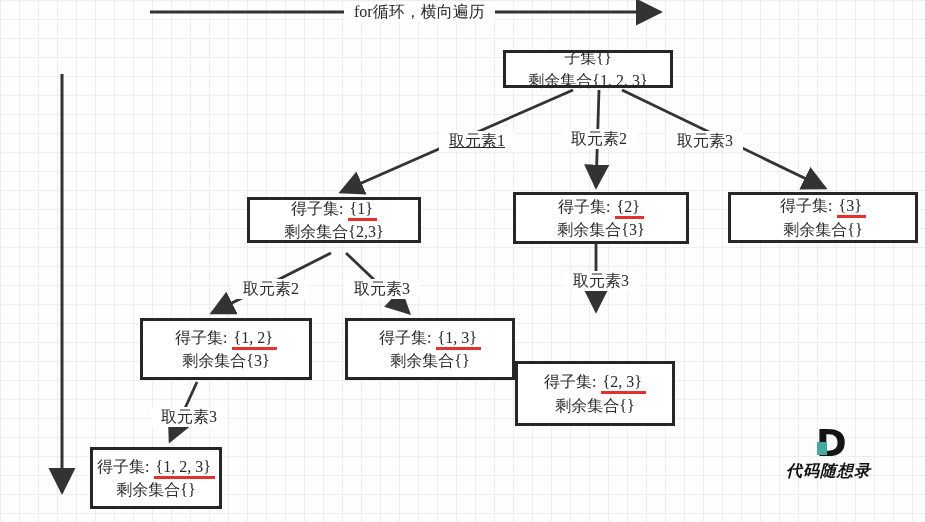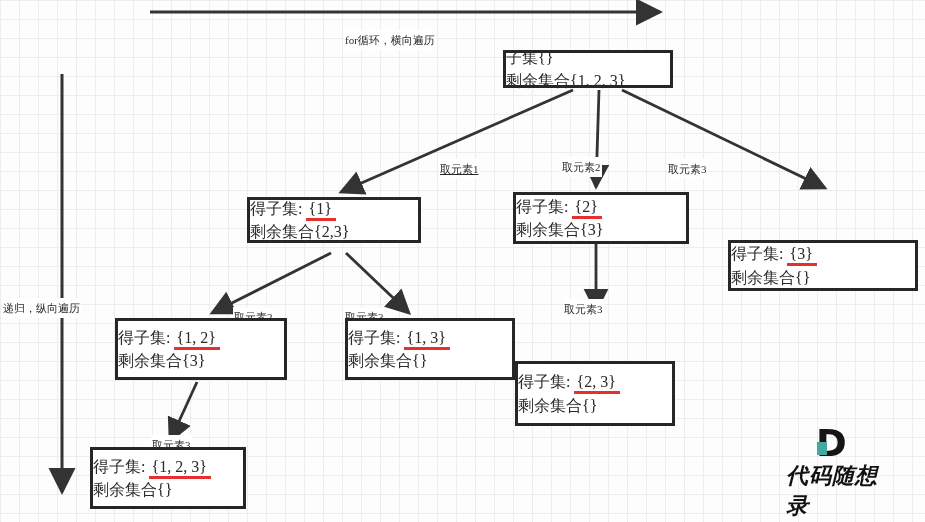--- a/index.html
+++ b/index.html
@@ -10,37 +10,37 @@
       linear-gradient(#ededed 1px, transparent 1px),
       linear-gradient(90deg, #ededed 1px, transparent 1px);
     background-size:19px 19px;
     font-family:"Liberation Serif","DejaVu Serif",serif;
     color:#2a2a2a;
   }
   svg.edges { position:absolute; left:0; top:0; width:925px; height:522px; }
   .node {
     position:absolute; box-sizing:border-box;
     background:#fff; border:3px solid #262626;
-    display:flex; flex-direction:column; align-items:flex-start; justify-content:center;
+    display:flex; flex-direction:column; align-items:center; justify-content:center;
     font-size:16px; line-height:1.45; text-align:center; white-space:nowrap;
   }
   .u { border-bottom:3px solid #e53030; padding:0 4px 1px 2px; }
   .edge-label, .axis-label {
-    position:absolute; background:#fff; font-size:11px; padding:0 1px;
-    white-space:nowrap; line-height:20px; height:20px;margin-top:28px;
+    position:absolute; background:#fff; font-size:16px; padding:0 10px;
+    white-space:nowrap; line-height:20px; height:20px;
   }
   .logo { position:absolute; left:786px; top:427px; width:104px; }
   .logo-d { position:relative; width:40px; height:33px; margin-left:30px; }
   .logo-d .dletter {
     font-family:"DejaVu Sans","Liberation Sans",sans-serif;
     font-weight:900; font-size:37px; line-height:33px; color:#151515;
   }
   .logo-d .dteal { position:absolute; left:1px; top:15px; width:10px; height:13px; }
   .logo-text {
-    font-size:22px; font-weight:700; font-style:italic;
+    font-size:16px; font-weight:700; font-style:italic;
     letter-spacing:1px; color:#111; margin-top:1px;
     font-family:"Liberation Serif","DejaVu Serif",serif;
   }
 </style>
 </head>
 <body>
 
 <div class="canvas">
 
   <svg class="edges" viewBox="0 0 925 522">
@@ -63,21 +63,20 @@
     <line x1="331" y1="253" x2="212" y2="313" stroke="#333" stroke-width="2.8" marker-end="url(#ah)"></line>
 
     <line x1="346" y1="253" x2="409" y2="313" stroke="#333" stroke-width="2.8" marker-end="url(#ah)"></line>
 
     <line x1="596" y1="242" x2="596" y2="311" stroke="#333" stroke-width="2.8" marker-end="url(#ah)"></line>
 
     <line x1="197" y1="382" x2="170" y2="441" stroke="#333" stroke-width="2.8" marker-end="url(#ah)"></line>
   </svg>
 
   <div class="axis-label" style="left:344px; top:2px;">for循环，横向遍历</div>
-  <div class="axis-label" style="left:2px; top:270px;">递归，纵向遍历</div>
 
   <div class="edge-label" style="left:439px; top:131px;text-decoration:underline;">取元素1</div>
   <div class="edge-label" style="left:561px; top:129px;">取元素2</div>
   <div class="edge-label" style="left:667px; top:131px;">取元素3</div>
   <div class="edge-label" style="left:233px; top:279px;">取元素2</div>
   <div class="edge-label" style="left:344px; top:279px;">取元素3</div>
   <div class="edge-label" style="left:563px; top:271px;">取元素3</div>
   <div class="edge-label" style="left:151px; top:407px;">取元素3</div>
 
   <div class="node" style="left:503px; top:50px; width:170px; height:38px;">
@@ -88,41 +87,41 @@
   <div class="node" style="left:247px; top:197px; width:174px; height:46px;">
     <div><span>得子集: </span><span class="u">{1}</span></div>
     <div>剩余集合{2,3}</div>
   </div>
 
   <div class="node" style="left:513px; top:192px; width:176px; height:52px;">
     <div><span>得子集: </span><span class="u">{2}</span></div>
     <div>剩余集合{3}</div>
   </div>
 
-  <div class="node" style="left:728px; top:192px; width:190px; height:51px;margin-top:48px;">
+  <div class="node" style="left:728px; top:192px; width:190px; height:51px;">
     <div><span>得子集: </span><span class="u">{3}</span></div>
     <div>剩余集合{}</div>
   </div>
 
-  <div class="node" style="left:115px; top:318px; width:172px; height:62px;">
+  <div class="node" style="left:140px; top:318px; width:172px; height:62px;">
     <div><span>得子集: </span><span class="u">{1, 2}</span></div>
     <div>剩余集合{3}</div>
   </div>
 
   <div class="node" style="left:345px; top:318px; width:170px; height:62px;">
     <div><span>得子集: </span><span class="u">{1, 3}</span></div>
     <div>剩余集合{}</div>
   </div>
 
   <div class="node" style="left:515px; top:317px; width:160px; height:65px;margin-top:44px;">
     <div><span>得子集: </span><span class="u">{2, 3}</span></div>
     <div>剩余集合{}</div>
   </div>
 
-  <div class="node" style="left:90px; top:447px; width:156px; height:62px;">
+  <div class="node" style="left:90px; top:447px; width:132px; height:62px;">
     <div><span>得子集: </span><span class="u">{1, 2, 3}</span></div>
     <div>剩余集合{}</div>
   </div>
 
   <div class="logo">
     <div class="logo-d">
       <div class="dletter">D</div>
       <div class="dteal" style="background:#44a8a3;"></div>
     </div>
     <div class="logo-text">代码随想录</div>

